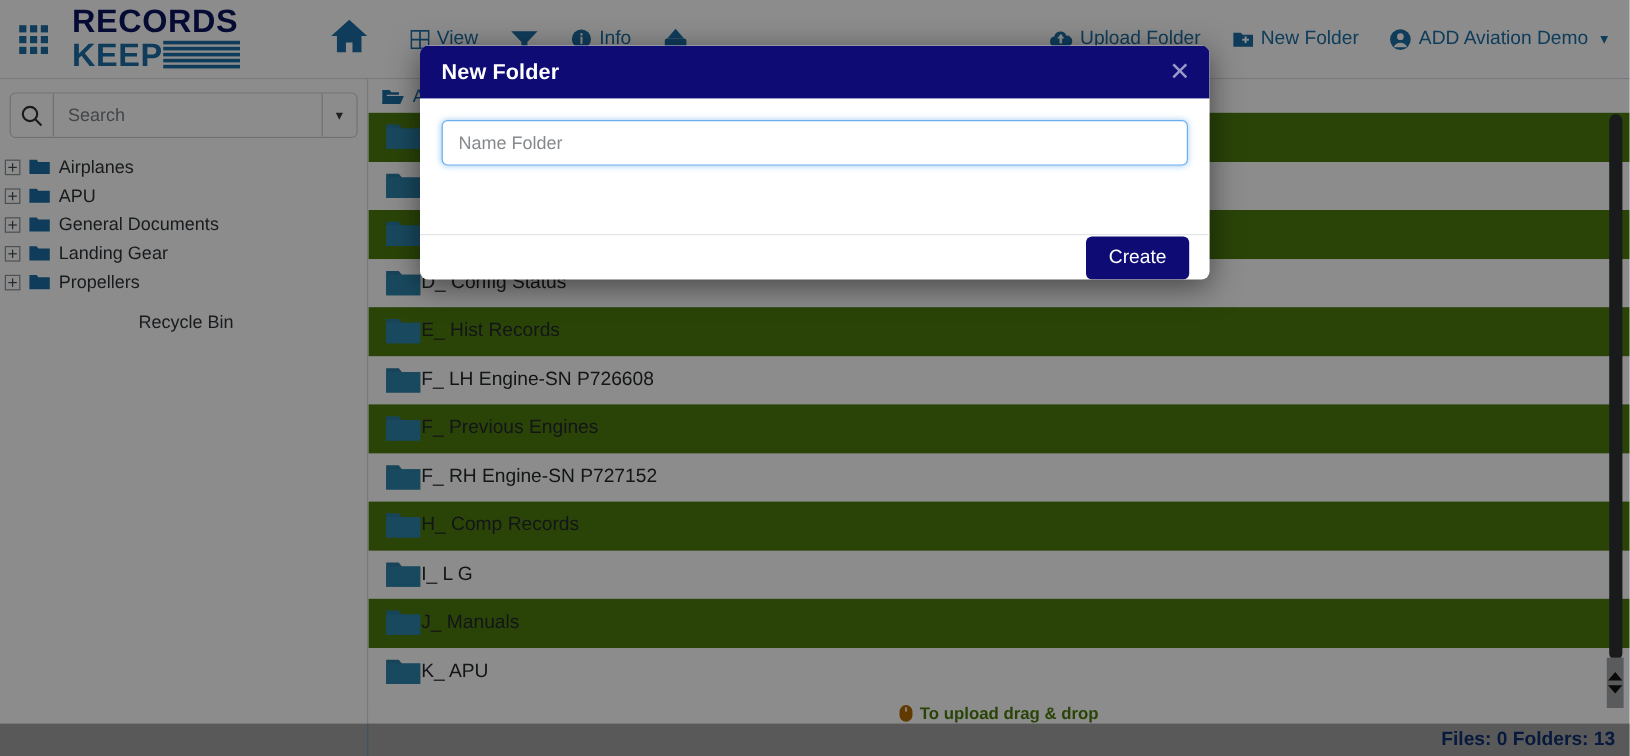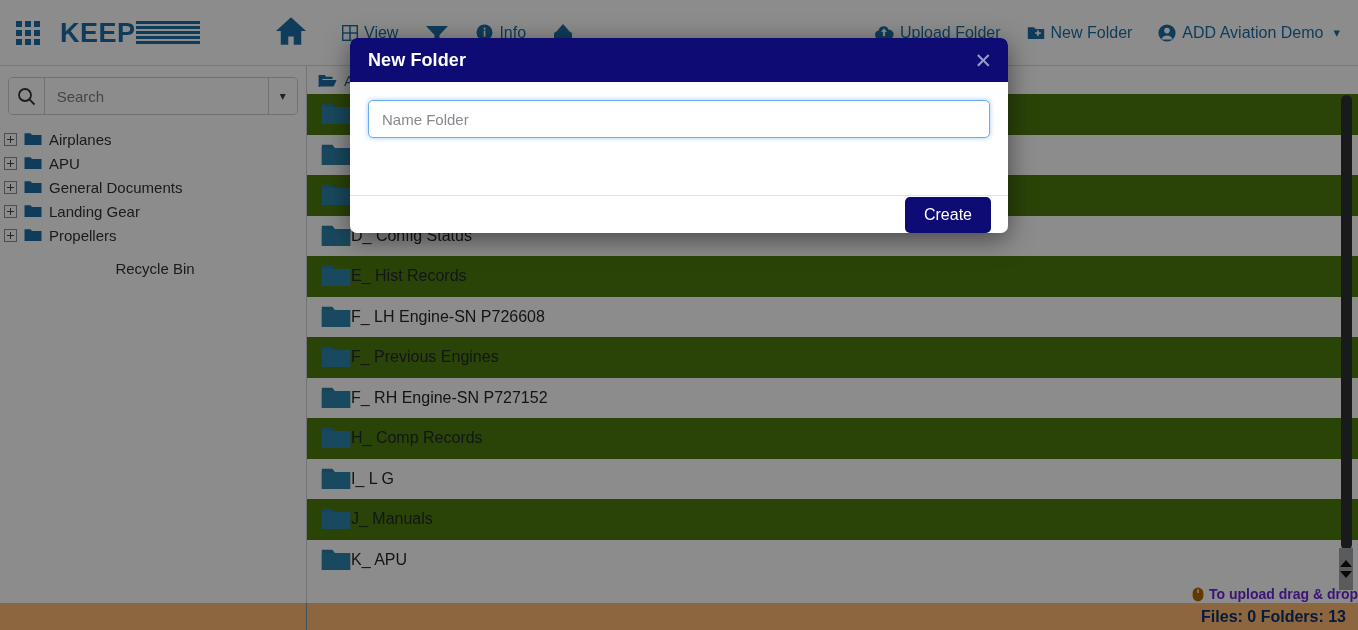--- a/index.html
+++ b/index.html
@@ -141,31 +141,31 @@
     padding-left: 14px; font-size: 16px; color: #23272b;
     cursor: pointer;
   }
   .file-row.odd  { background: #4d7c0f; }
   .file-row.even { background: #ffffff; }
   .file-row .fname { white-space: nowrap; }
 
   .dropzone {
     position: absolute; left: 307px; top: 584px;
     width: 1051px; height: 20px;
-    display: flex; align-items: center; justify-content: flex-end;
+    display: flex; align-items: center; justify-content: center;
     gap: 5px;
-    color: #6d28d9; font-size: 14px; font-weight: 700;
+    color: #4d7c0f; font-size: 14px; font-weight: 700;
     background: #ffffff;
   }
 
   
   #statusbar {
     position: absolute; left: 0; top: 603px;
     width: 1358px; height: 27px;
-    background: #fdba74;
+    background: #a3a3a3;
     display: flex; align-items: center;
   }
   #statusbar .sb-left { width: 307px; height: 27px; border-right: 1px solid #6f97b2; }
   #statusbar .sb-right {
     flex: 1; height: 27px; display:flex; align-items:center; justify-content:flex-end;
     padding-right: 12px;
     color: #0d2f6e; font-size: 16px; font-weight: 600;
   }
 
   
@@ -254,20 +254,21 @@
         <i></i>
         <i></i>
         <i></i>
         <i></i>
         <i></i>
         <i></i>
         <i></i>
     </div>
 
     <div class="brand">
+      <div class="l1">RECORDS</div>
       <div class="l2">
         <span>KEEP</span>
         <span class="bars">
           <i></i>
             <i></i>
             <i></i>
             <i></i>
             <i></i>
         </span>
       </div>

